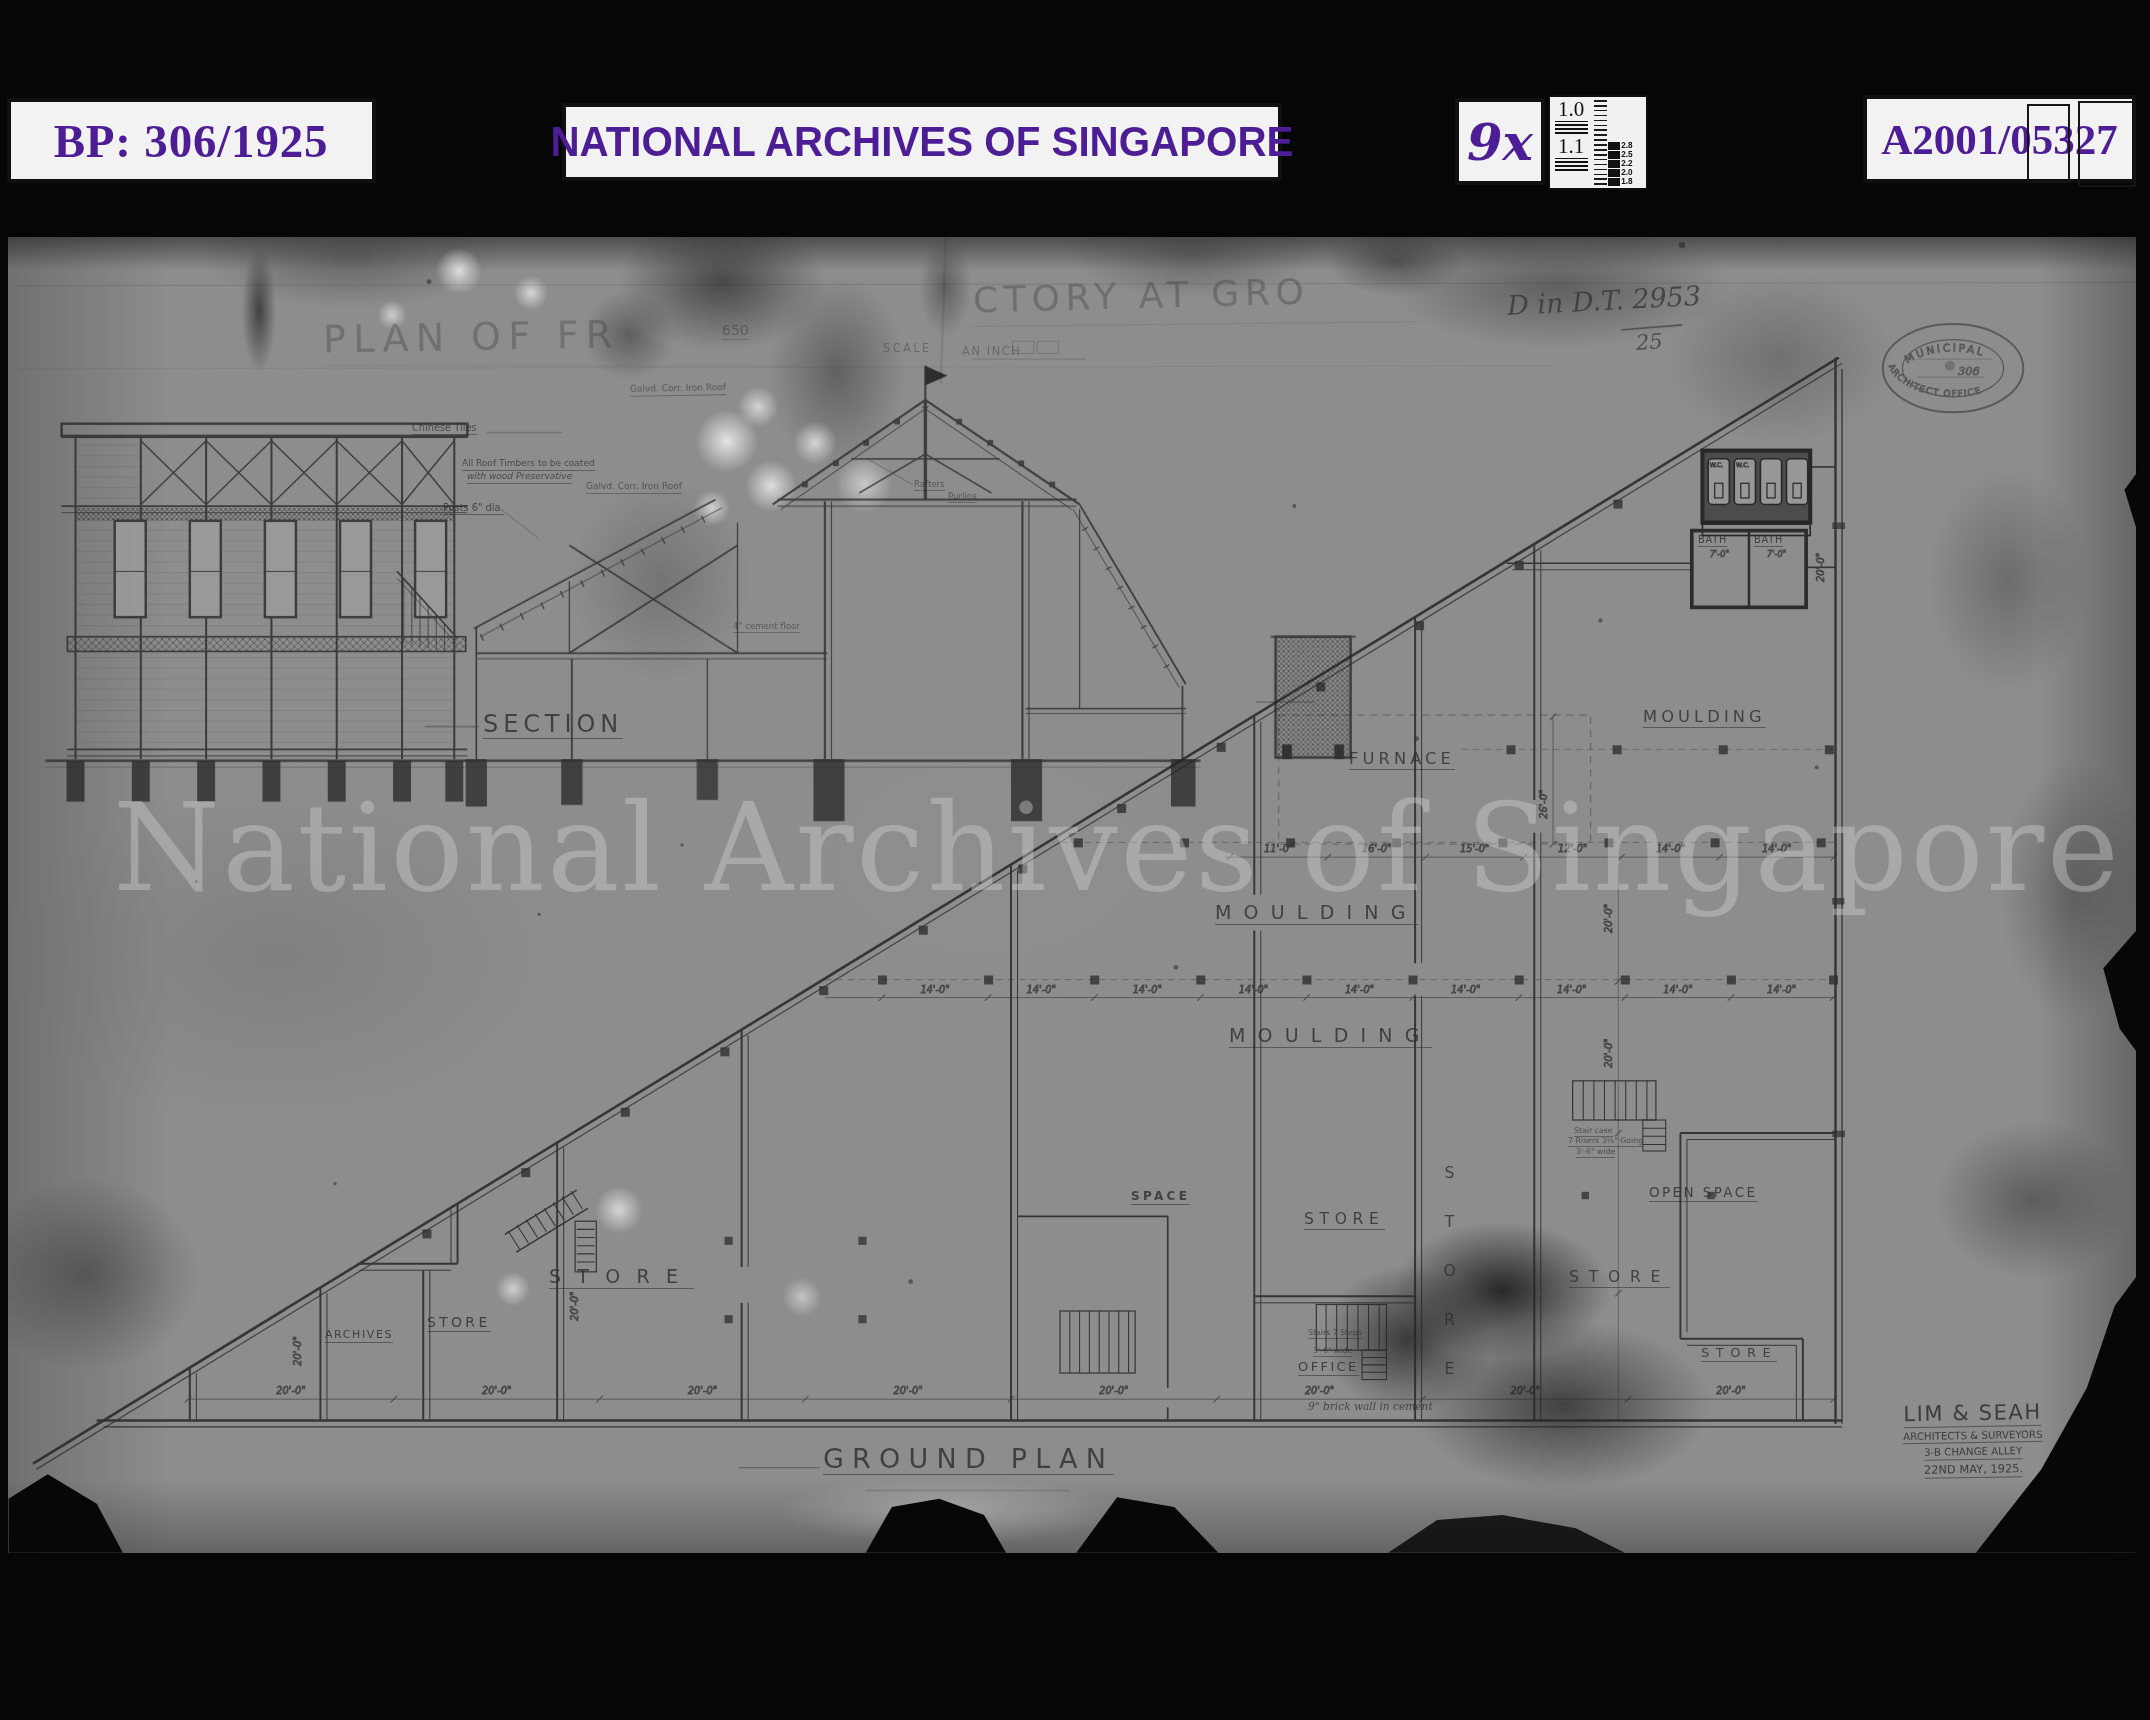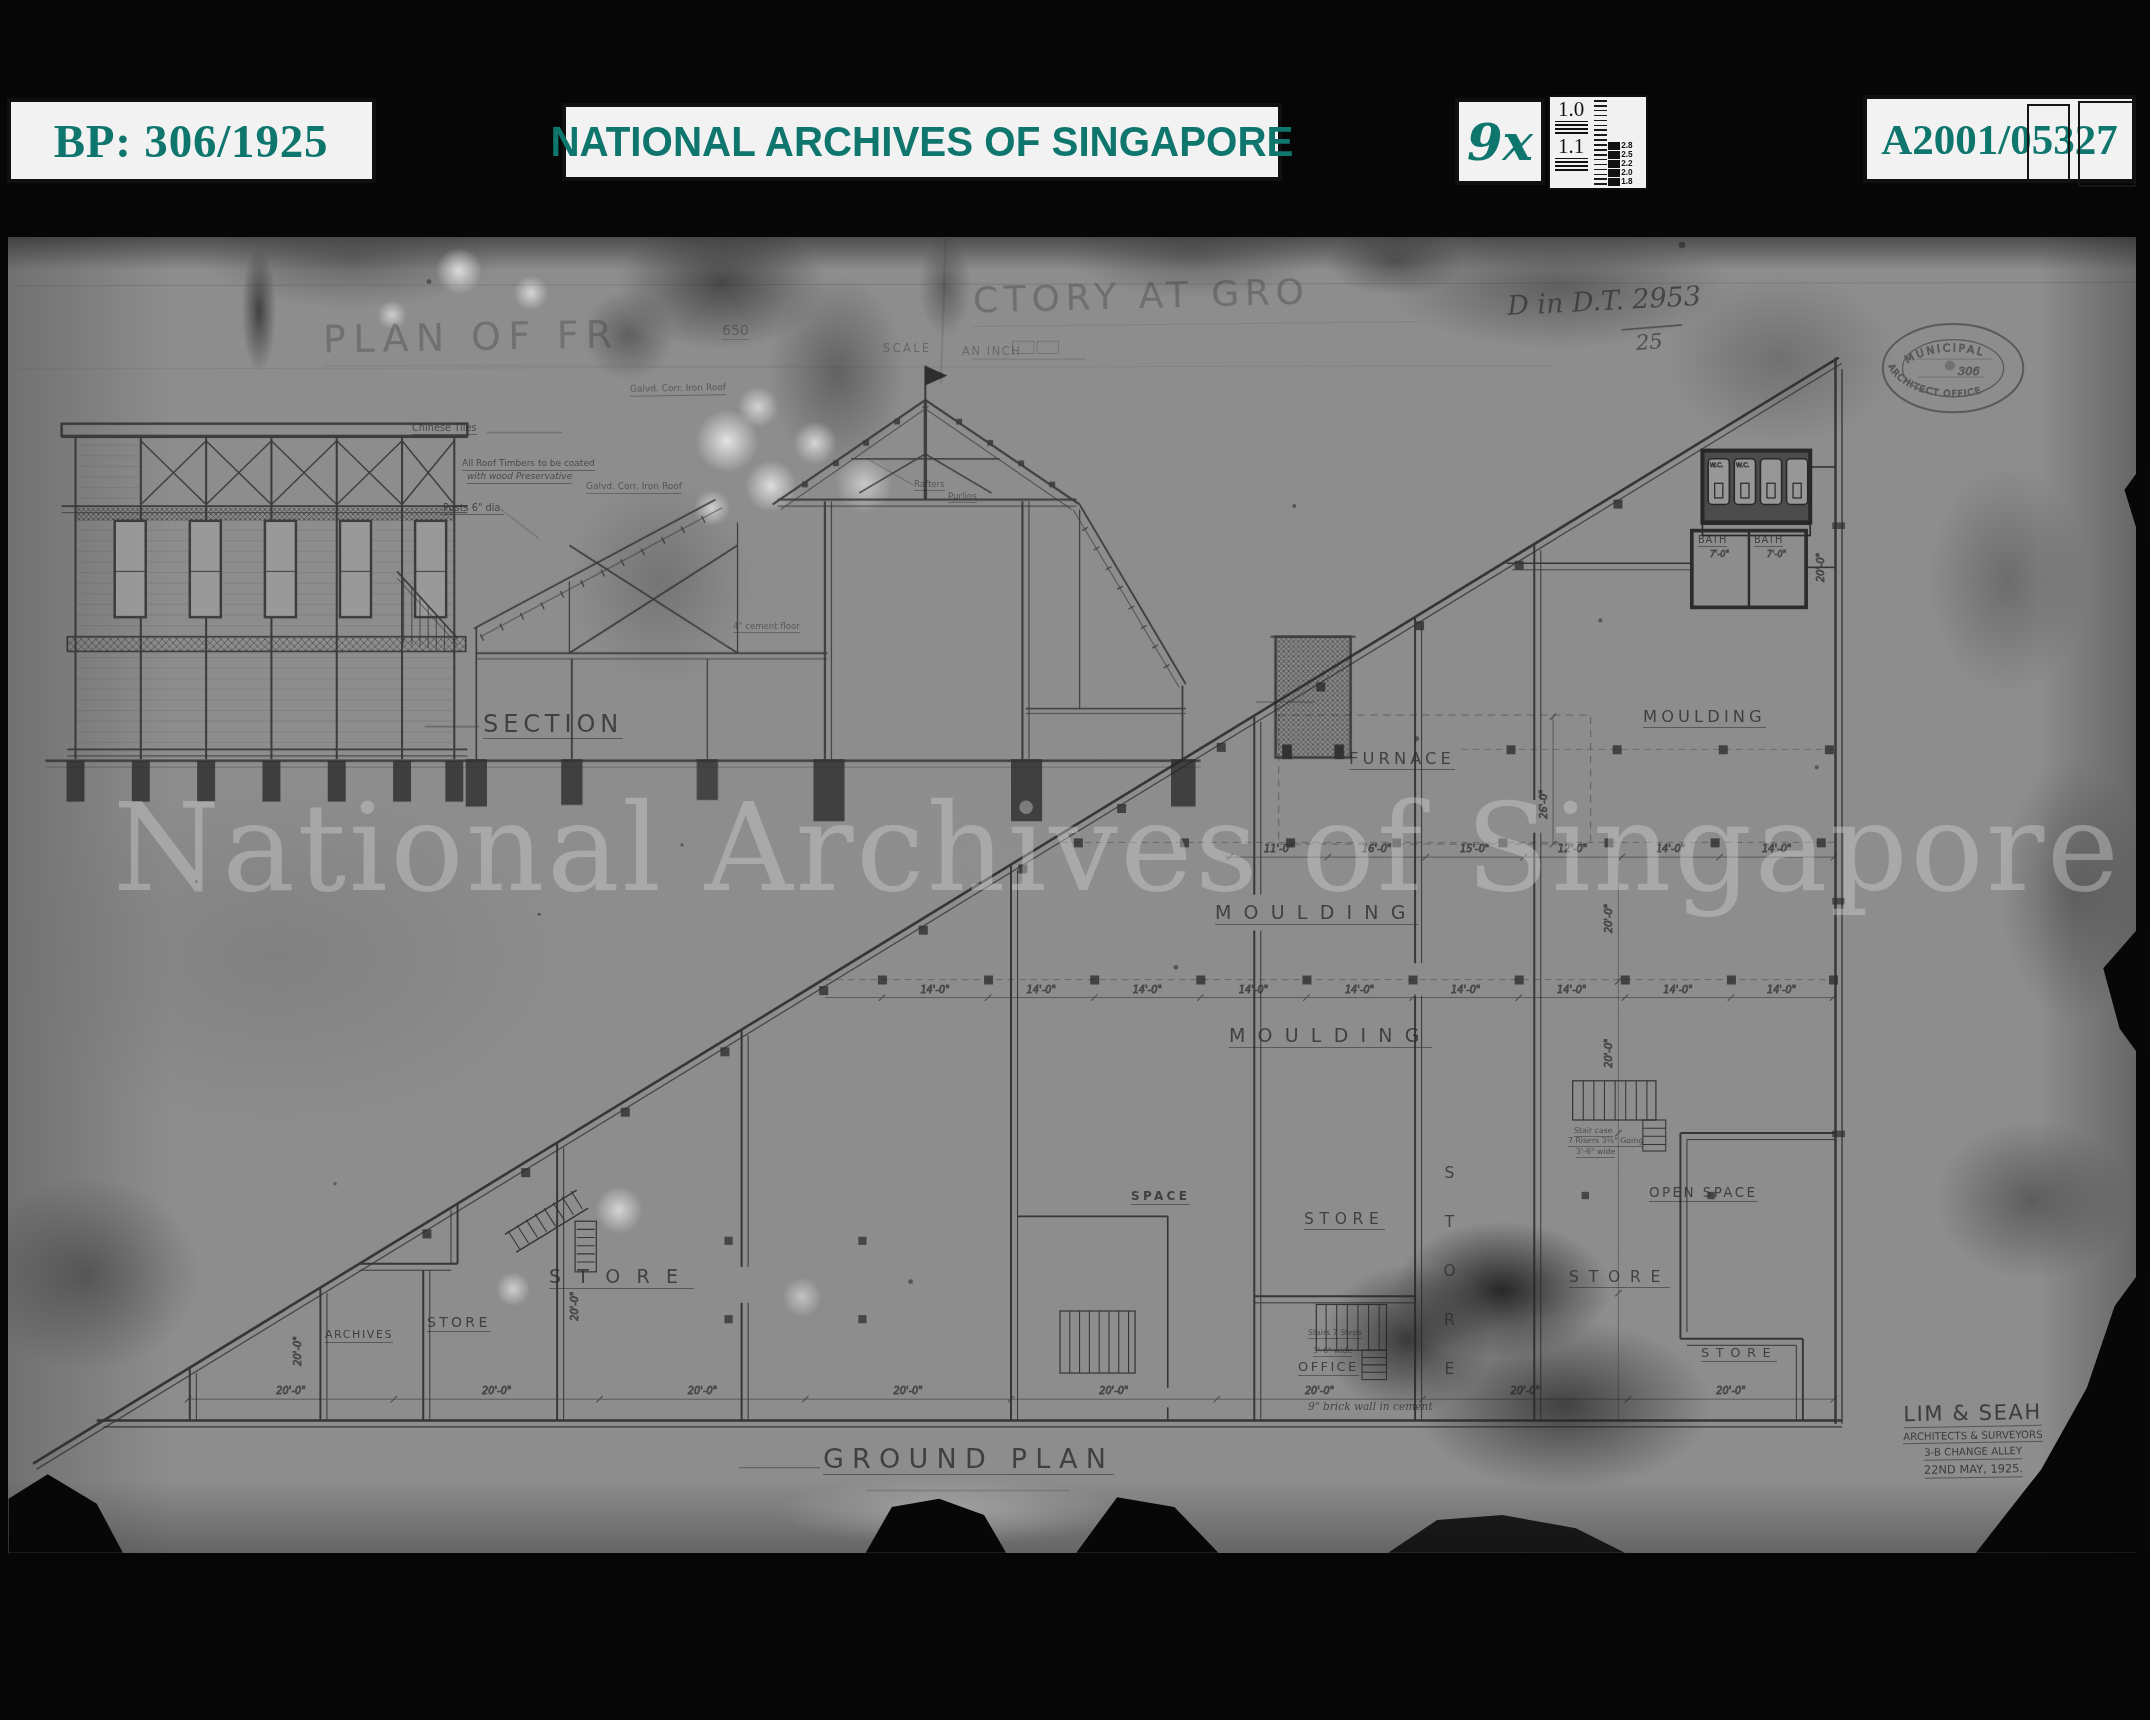--- a/index.html
+++ b/index.html
@@ -1,20 +1,20 @@
 <!DOCTYPE html>
 <html style="font-size:13px"><head>
 <meta charset="utf-8">
 <style>
   html,body{margin:0;padding:0;background:#000;}
   .page{position:relative;width:2151px;height:1720px;background:#060606;overflow:hidden;
         font-family:"DejaVu Sans", sans-serif;}
   
   .hdr-box{position:absolute;background:#f2f2f2;border:4.1px solid #101010;box-sizing:border-box;
-           display:flex;align-items:center;justify-content:center;color:#0f766e;white-space:nowrap;}
+           display:flex;align-items:center;justify-content:center;color:#4c1d95;white-space:nowrap;}
   .bp{left:6.5px;top:98px;width:369px;height:85px;font-family:"Liberation Serif",serif;
       font-weight:bold;font-size:47px;letter-spacing:0.8px;}
   .arch{left:562px;top:103px;width:720px;height:78px;font-family:"Liberation Sans",sans-serif;
       font-weight:bold;font-size:42px;transform-origin:center;}
   .arch span{transform:scaleX(.96);display:inline-block;}
   .mag{left:1455px;top:98px;width:90px;height:87px;font-family:"DejaVu Serif",serif;
       font-weight:bold;font-style:italic;font-size:51px;}
   .refbox{left:1863px;top:95px;width:273px;height:88px;font-family:"Liberation Serif",serif;
       font-weight:bold;font-size:43px;}
   .refbox .mark{position:absolute;border:2.4px solid #151515;background:transparent;}

